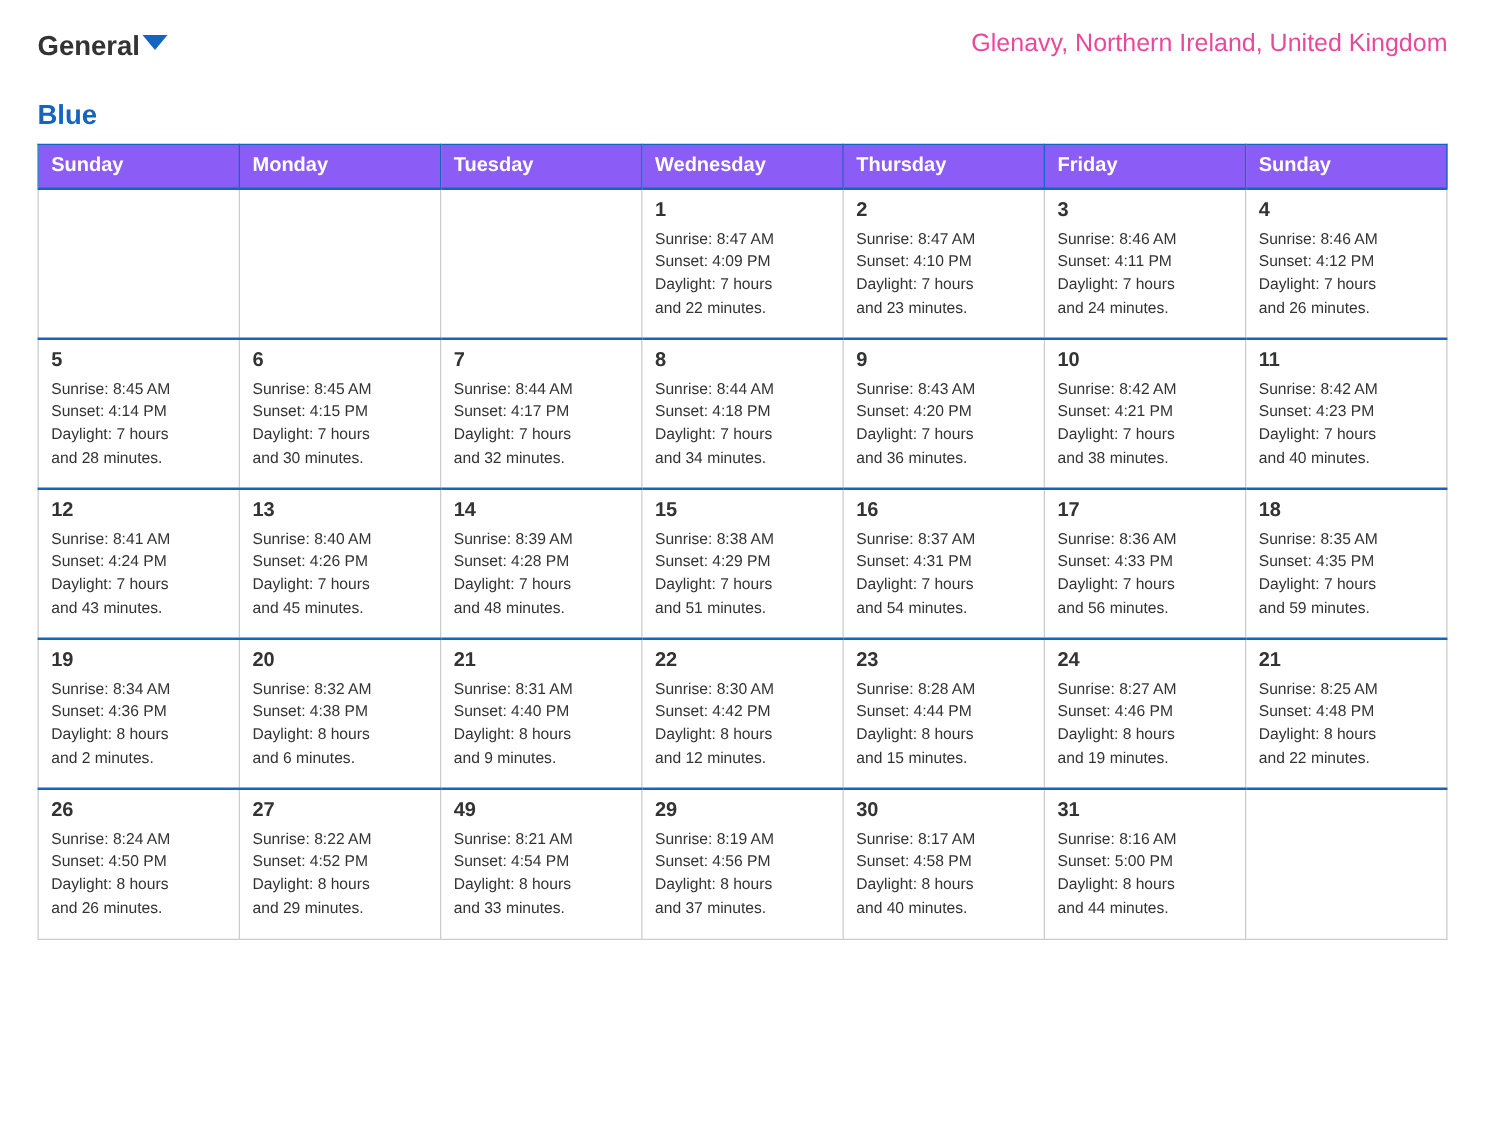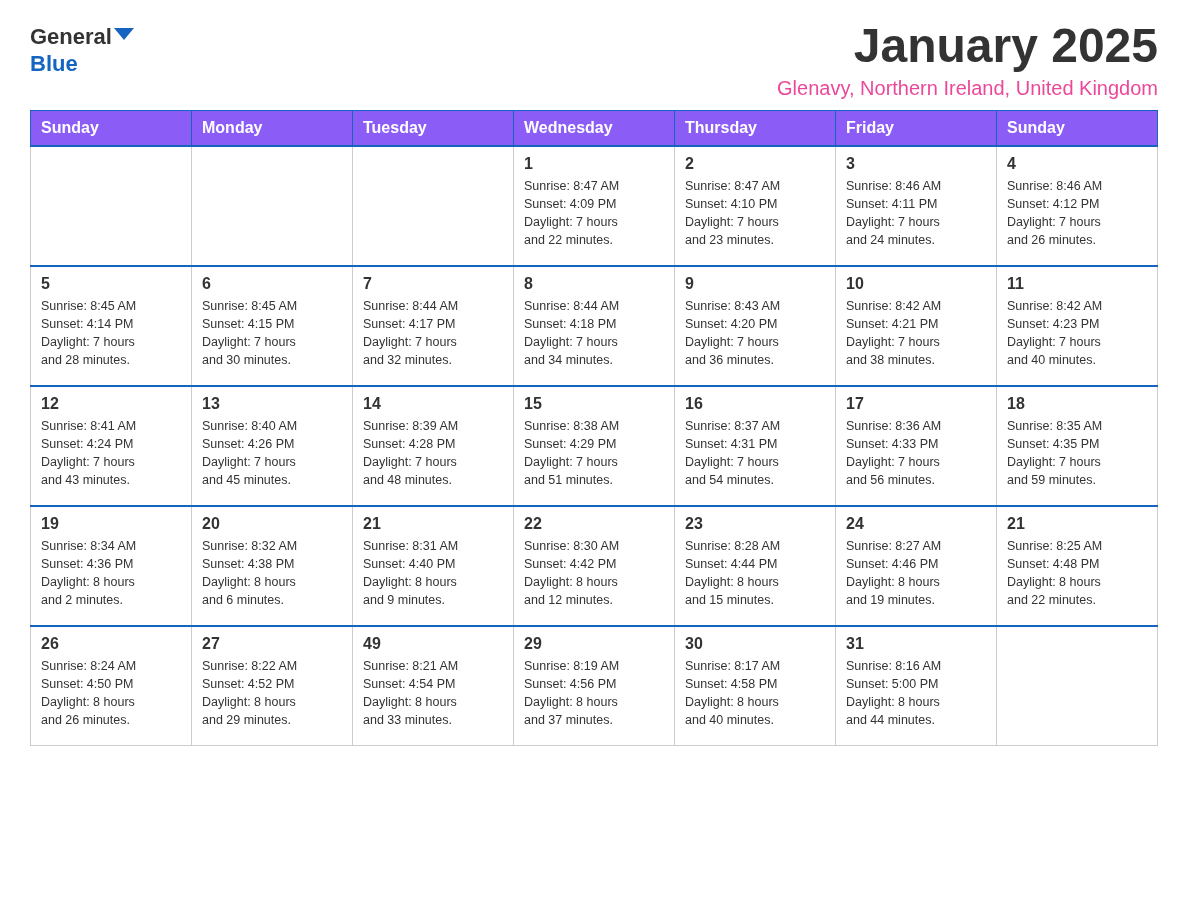--- a/index.html
+++ b/index.html
@@ -17,20 +17,21 @@
       display: flex;
       justify-content: space-between;
       align-items: flex-start;
       margin-bottom: 10px;
     }
     .logo {
       display: flex;
       flex-direction: column;
       align-items: flex-start;
       padding-top: 5px;
+      gap: 28px;
     }
     .logo-text {
       font-size: 22px;
       font-weight: bold;
       color: #333;
       line-height: 1.1;
     }
     .logo-text span {
       color: #1565c0;
     }
@@ -109,21 +110,20 @@
 <div class="header">
   <div class="logo">
     <div style="display:flex; align-items:center;">
       <span class="logo-text">General<span class="logo-arrow"></span></span>
     </div>
     <div style="margin-top:2px;">
       <span style="font-size:22px; font-weight:bold; color:#1565c0;">Blue</span>
     </div>
   </div>
   <div class="title-block">
-    <div class="page-title">January 2025</div>
     <div class="subtitle">Glenavy, Northern Ireland, United Kingdom</div>
   </div>
 </div>
 
 <table class="calendar">
   <thead>
     <tr id="calendar-header-row">
     <th>Sunday</th>
         <th>Monday</th>
         <th>Tuesday</th>

